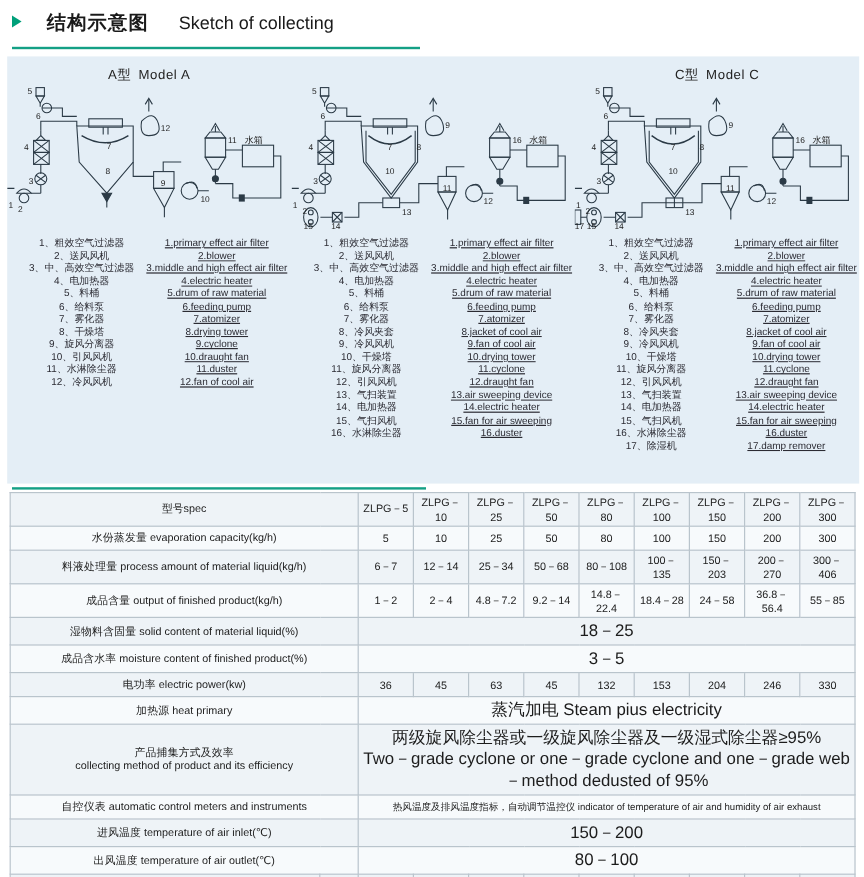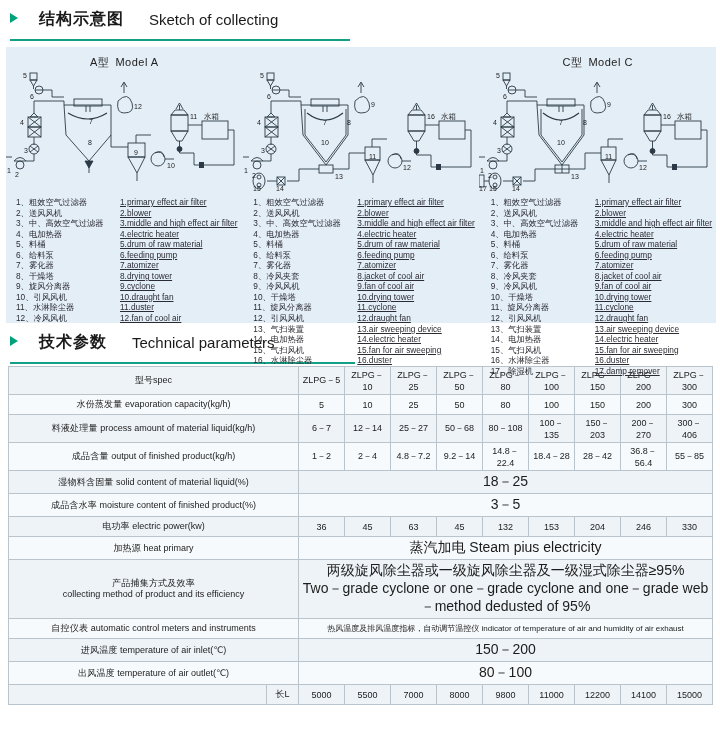--- a/index.html
+++ b/index.html
@@ -50,21 +50,21 @@
     background: #14a085;
     margin: 3px 0 0 10px;
   }
   .head-rule.w1 { width: 340px; }
   .head-rule.w2 { width: 345px; }
 
   
   .diagram-panel {
     margin: 6px 4px 0 6px;
     background: #e4eef6;
-    height: 276px;
+    height: 356px;
     position: relative;
   }
   .models {
     display: flex;
     height: 142px;
   }
   .model {
     flex: 1;
     position: relative;
   }
@@ -83,20 +83,21 @@
     right: 16px;
   }
 
   
   .legends {
     display: flex;
     padding: 8px 0 0 0;
     font-size: 8.3px;
     line-height: 10.55px;
     color: #2b2b33;
+    text-align: center;
   }
   .legend-col {
     flex: 1;
     display: flex;
     padding-left: 8px;
     box-sizing: border-box;
   }
   .legend-col.c1 { padding-left: 10px; }
   .legend-col.c2 { padding-left: 12px; }
   .legend-col.c3 { padding-left: 12px; }
@@ -536,25 +537,20 @@
           <div>16.duster</div>
           <div>17.damp remover</div>
         </div>
       </div>
 
     </div>
   </div>
 </div>
 
 <div>
-  <div class="section-head">
-    <span class="tri"></span>
-    <span class="head-cn">技术参数</span>
-    <span class="head-en">Technical parameters</span>
-  </div>
   <div class="head-rule w2"></div>
 
   <div class="table-wrap">
     <table class="spec">
       <colgroup>
         <col style="width:258px">
           <col style="width:32px">
         <col span="9" style="width:46px">
       </colgroup>
       <tbody>
@@ -582,38 +578,38 @@
           <td>100</td>
           <td>150</td>
           <td>200</td>
           <td>300</td>
         </tr>
 
         <tr>
           <td class="label" colspan="2"><span class="cn">料液处理量</span> <span>process amount of material liquid(kg/h)</span></td>
           <td>6－7</td>
           <td>12－14</td>
-          <td>25－27</td>
+          <td>25－34</td>
           <td>50－68</td>
           <td>80－108</td>
           <td>100－135</td>
           <td>150－203</td>
           <td>200－270</td>
           <td>300－406</td>
         </tr>
 
         <tr>
           <td class="label" colspan="2"><span class="cn">成品含量</span> <span>output of finished product(kg/h)</span></td>
           <td>1－2</td>
           <td>2－4</td>
           <td>4.8－7.2</td>
           <td>9.2－14</td>
           <td>14.8－22.4</td>
           <td>18.4－28</td>
-          <td>28－42</td>
+          <td>24－58</td>
           <td>36.8－56.4</td>
           <td>55－85</td>
         </tr>
 
         <tr>
           <td class="label" colspan="2"><span class="cn">湿物料含固量</span> <span>solid content of material liquid(%)</span></td>
           <td class="wide" colspan="9">18－25</td>
         </tr>
 
         <tr>

